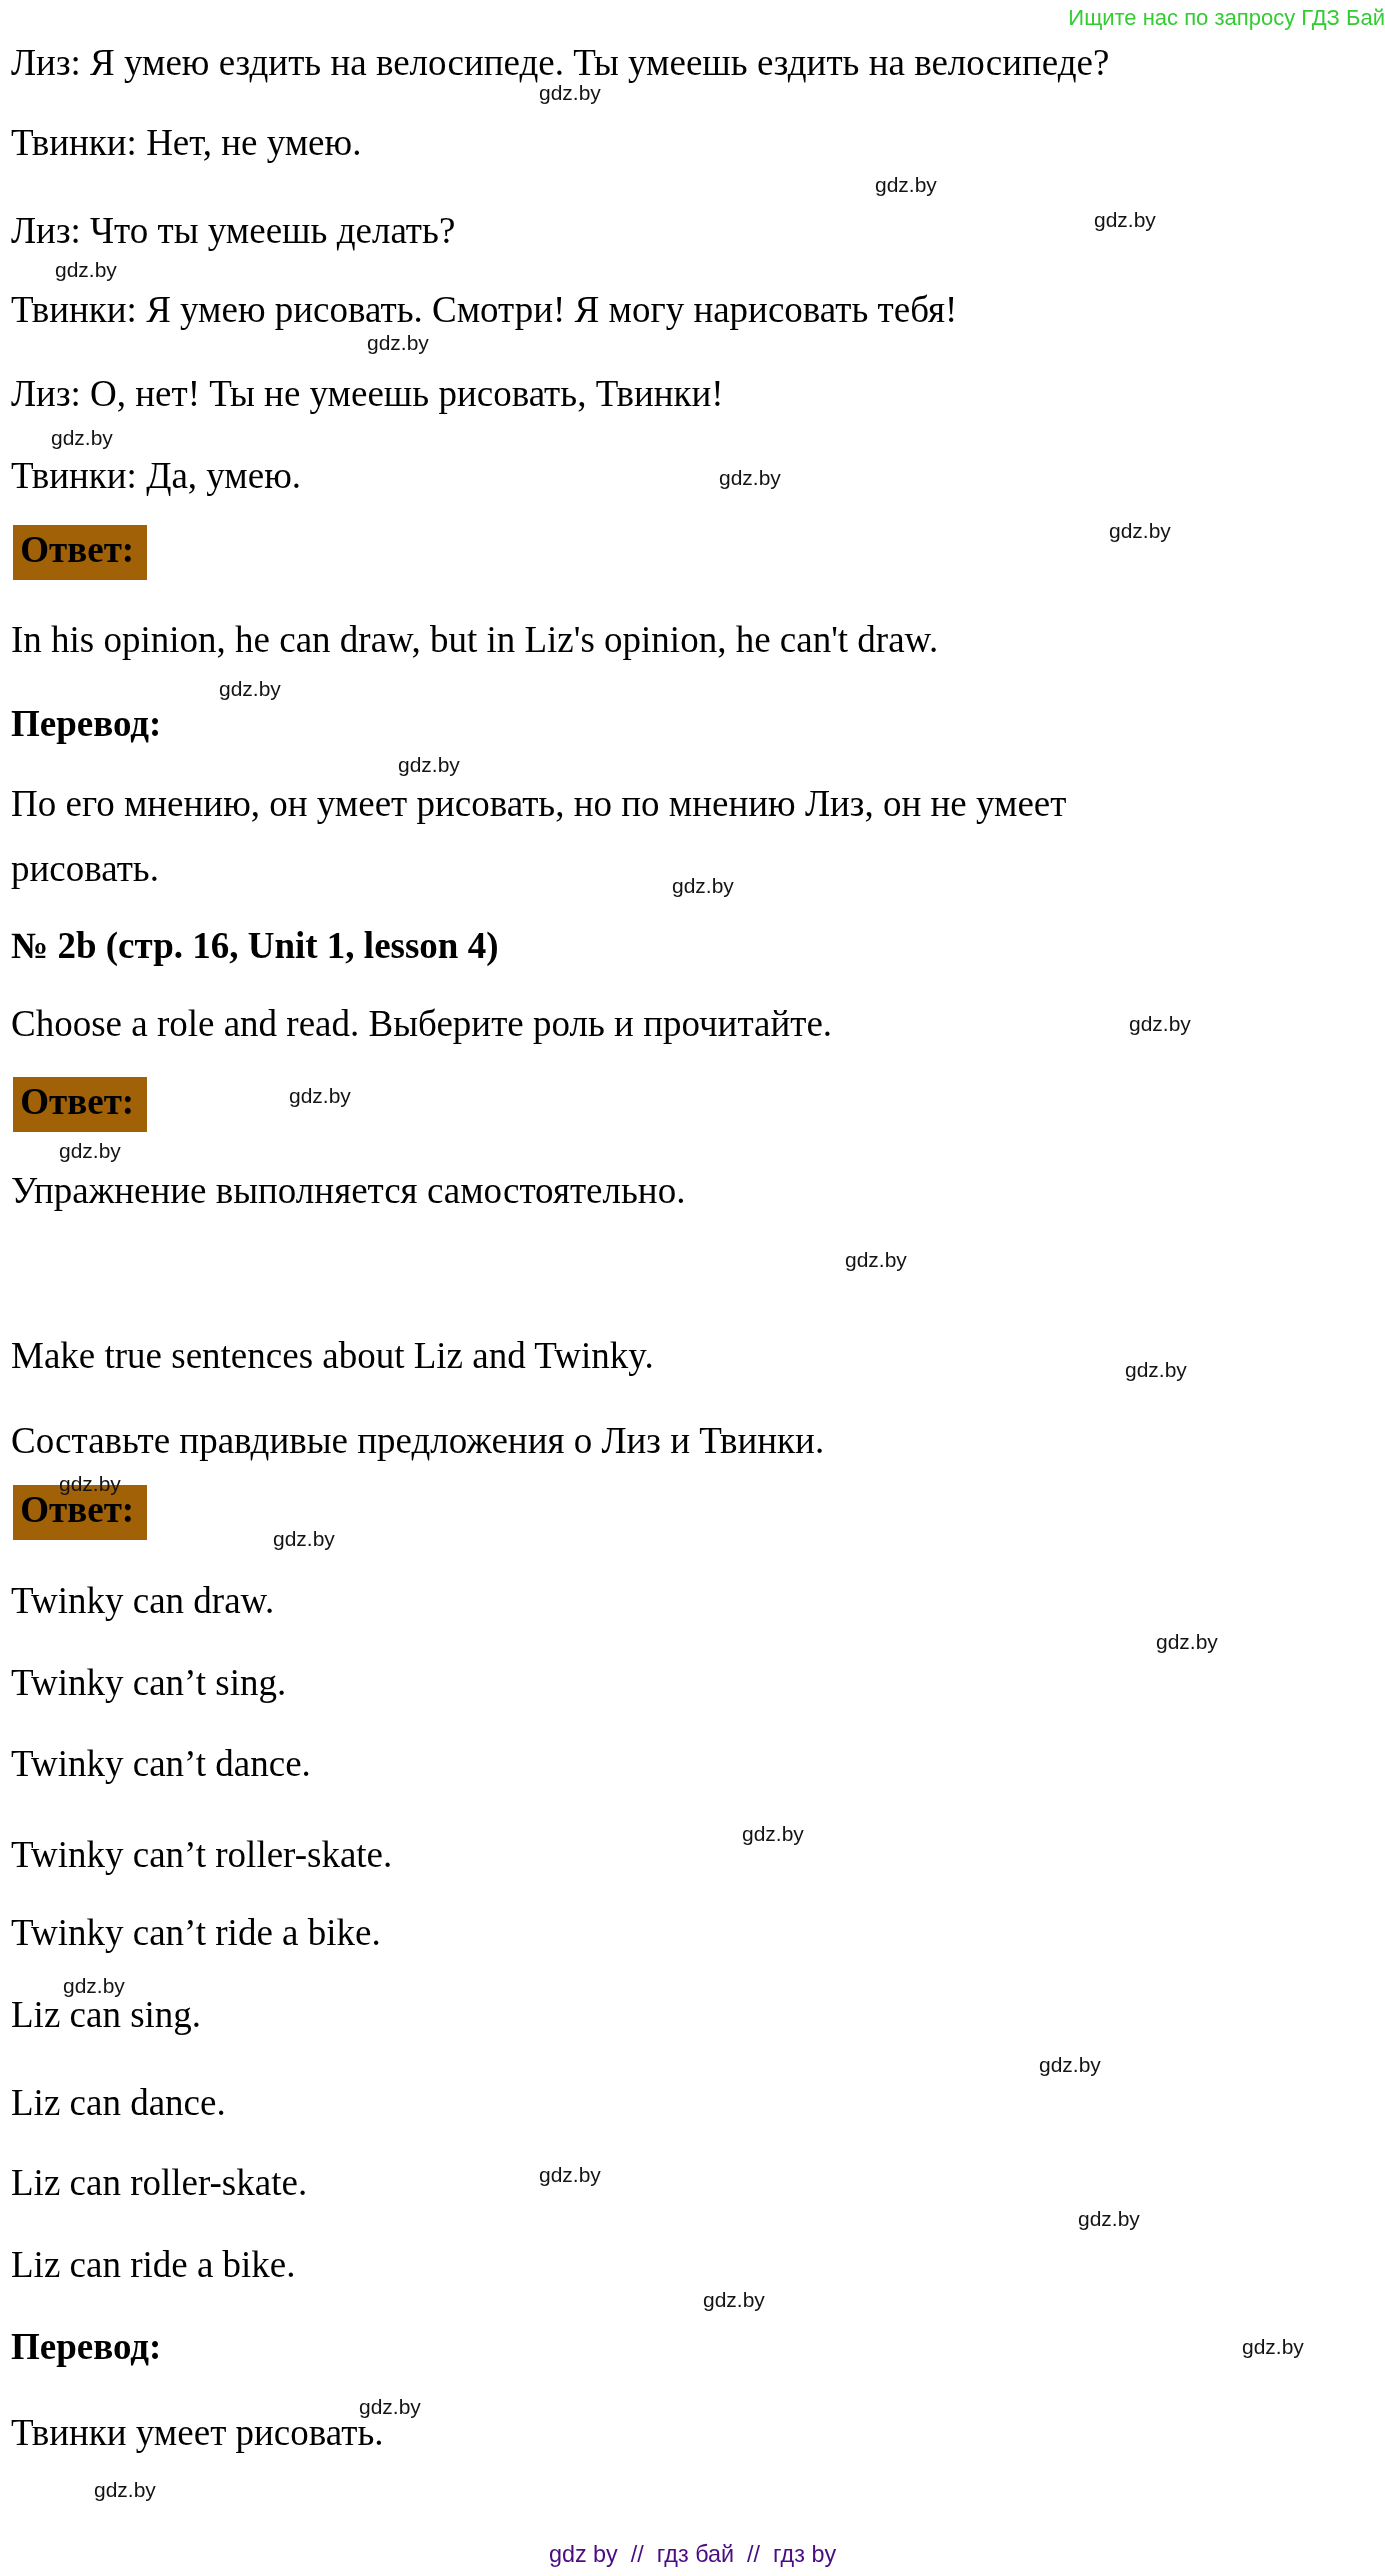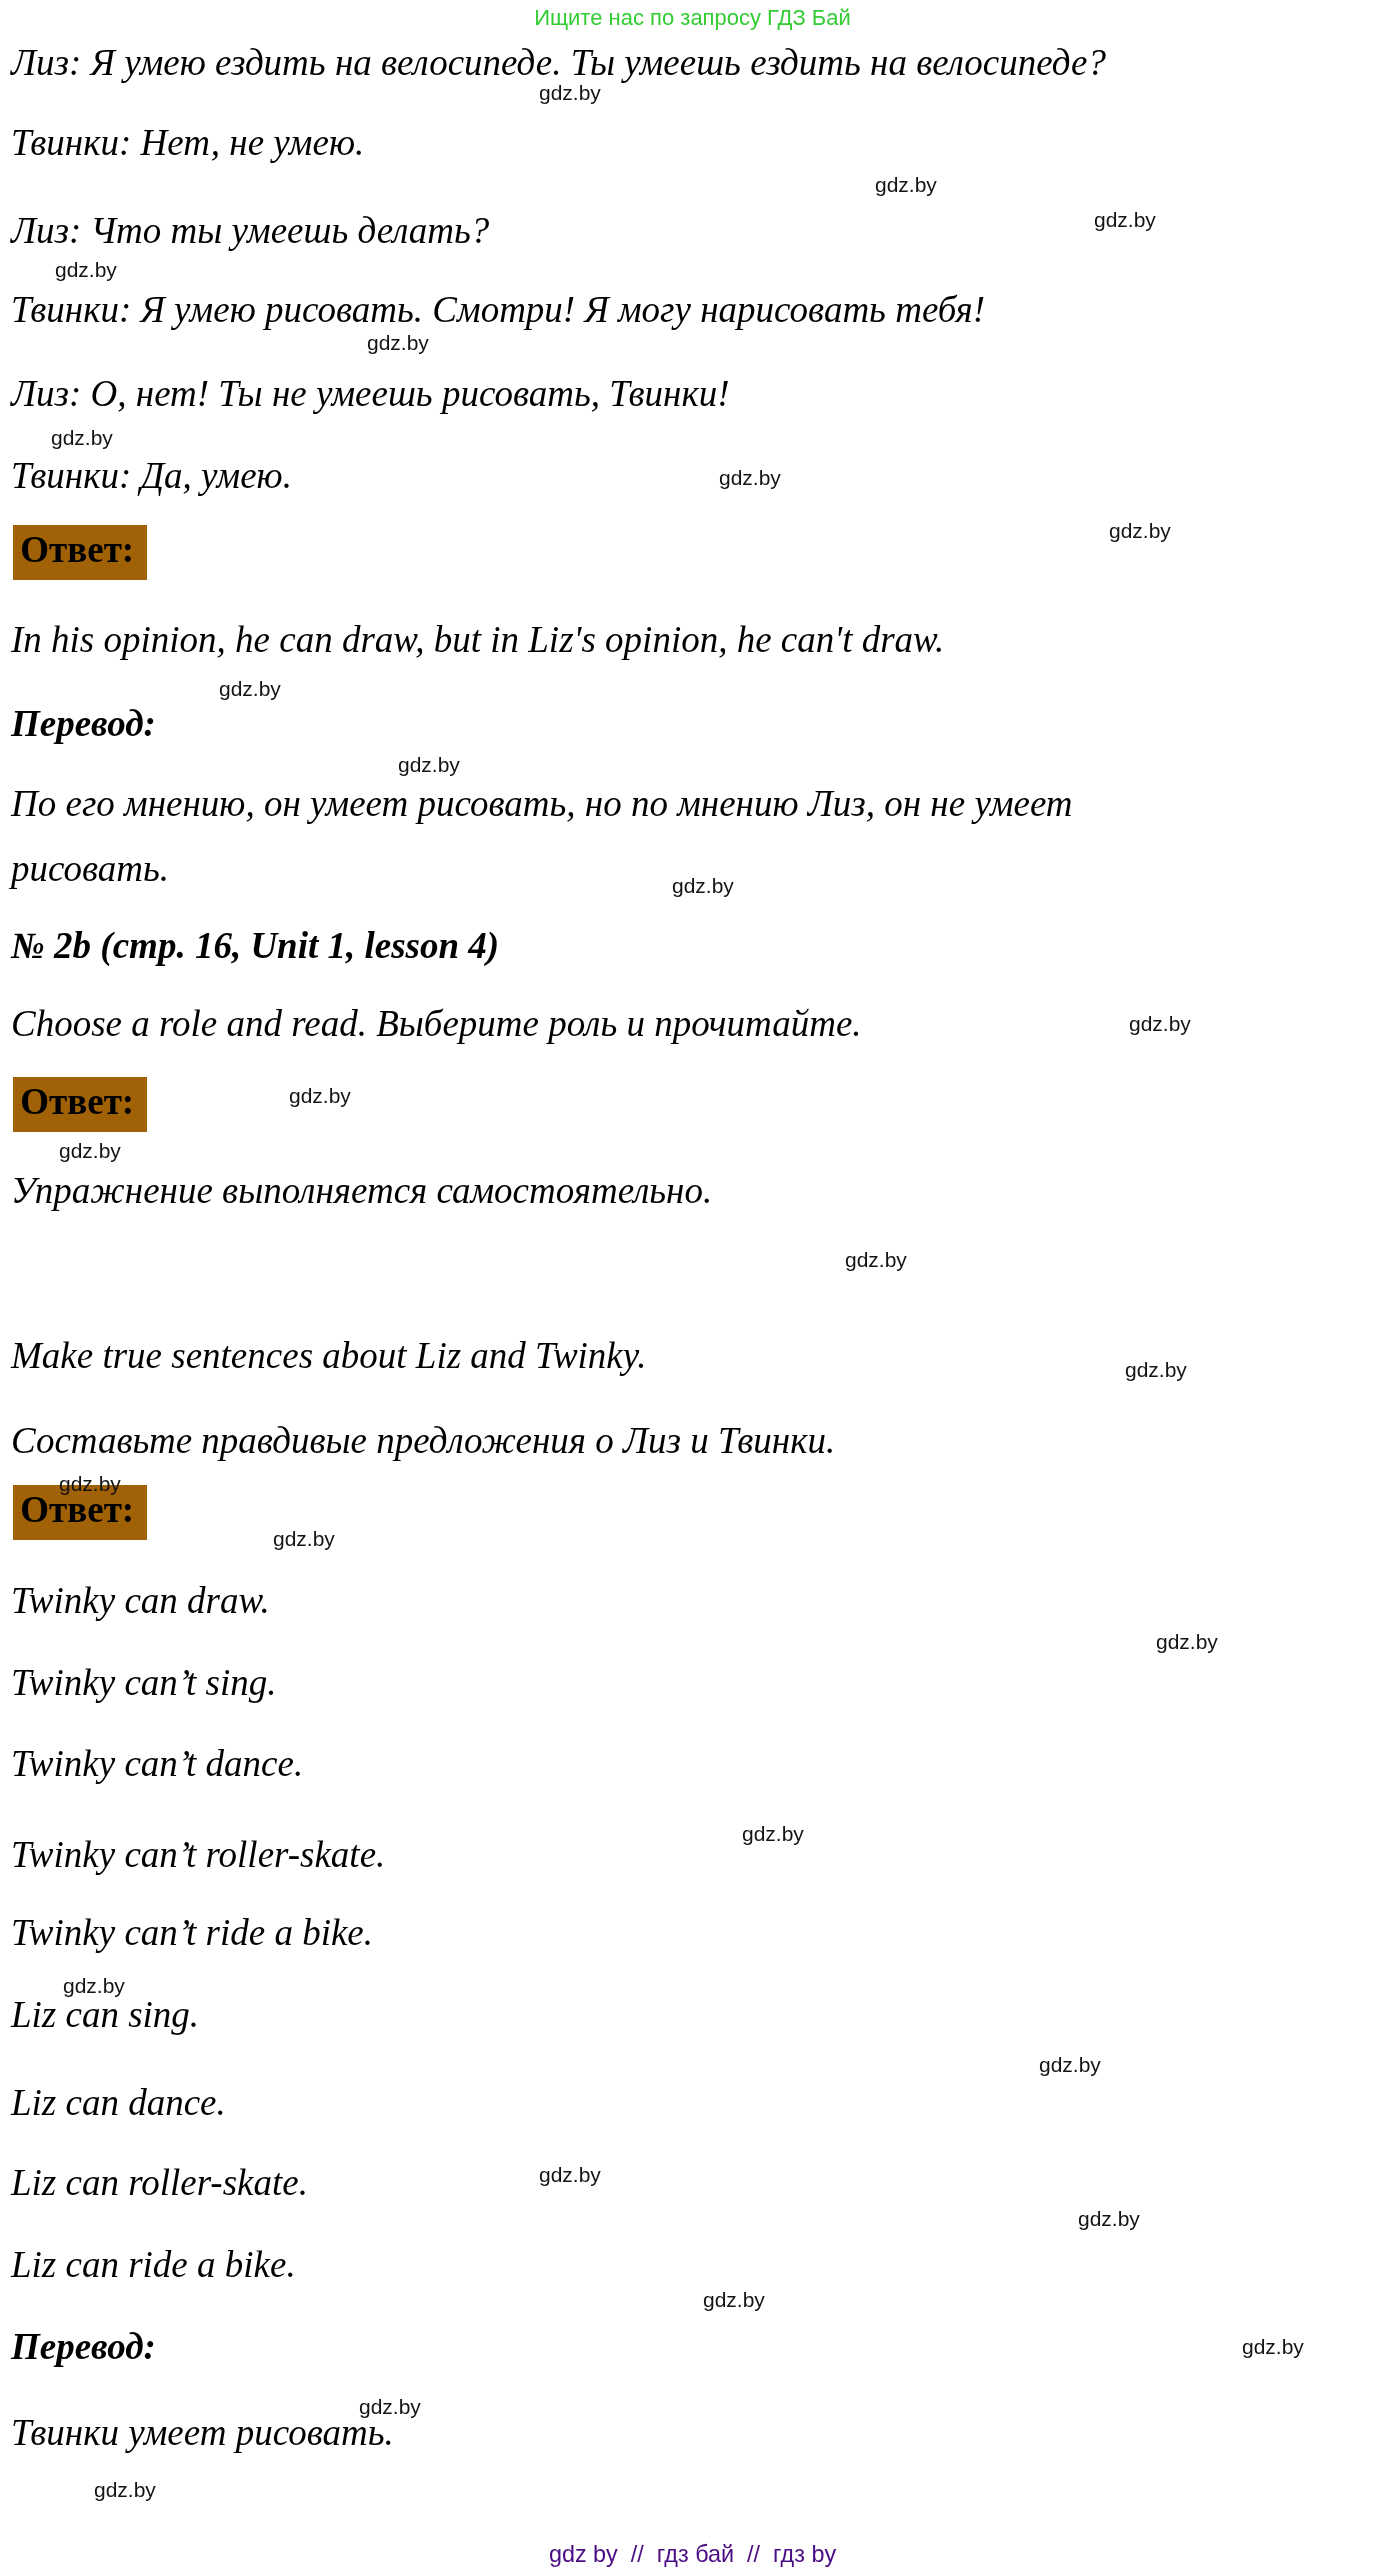--- a/index.html
+++ b/index.html
@@ -8,33 +8,32 @@
     width:1385px;
     height:2576px;
     background:#ffffff;
     overflow:hidden;
     font-family:"Liberation Serif", serif;
     color:#000000;
   }
   .banner{
     position:absolute;
     left:0; right:0; top:4.7px;
-    text-align:center;
+    text-align:right;
     font-family:"Liberation Sans", sans-serif;
     font-size:22px;
     color:#33cc33;
   }
   .line{
     position:absolute;
     left:11px;
     font-size:37px;
     line-height:1.2;
     white-space:nowrap;
     color:#000000;
-    font-style:italic;
   }
   .bold{font-weight:bold;}
   .answer-box{
     position:absolute;
     left:12.5px;
     background:#a16207;
     padding:4.7px 12.5px 9.4px 7.8px;
     font-size:37px;
     line-height:1.1;
     font-weight:bold;

